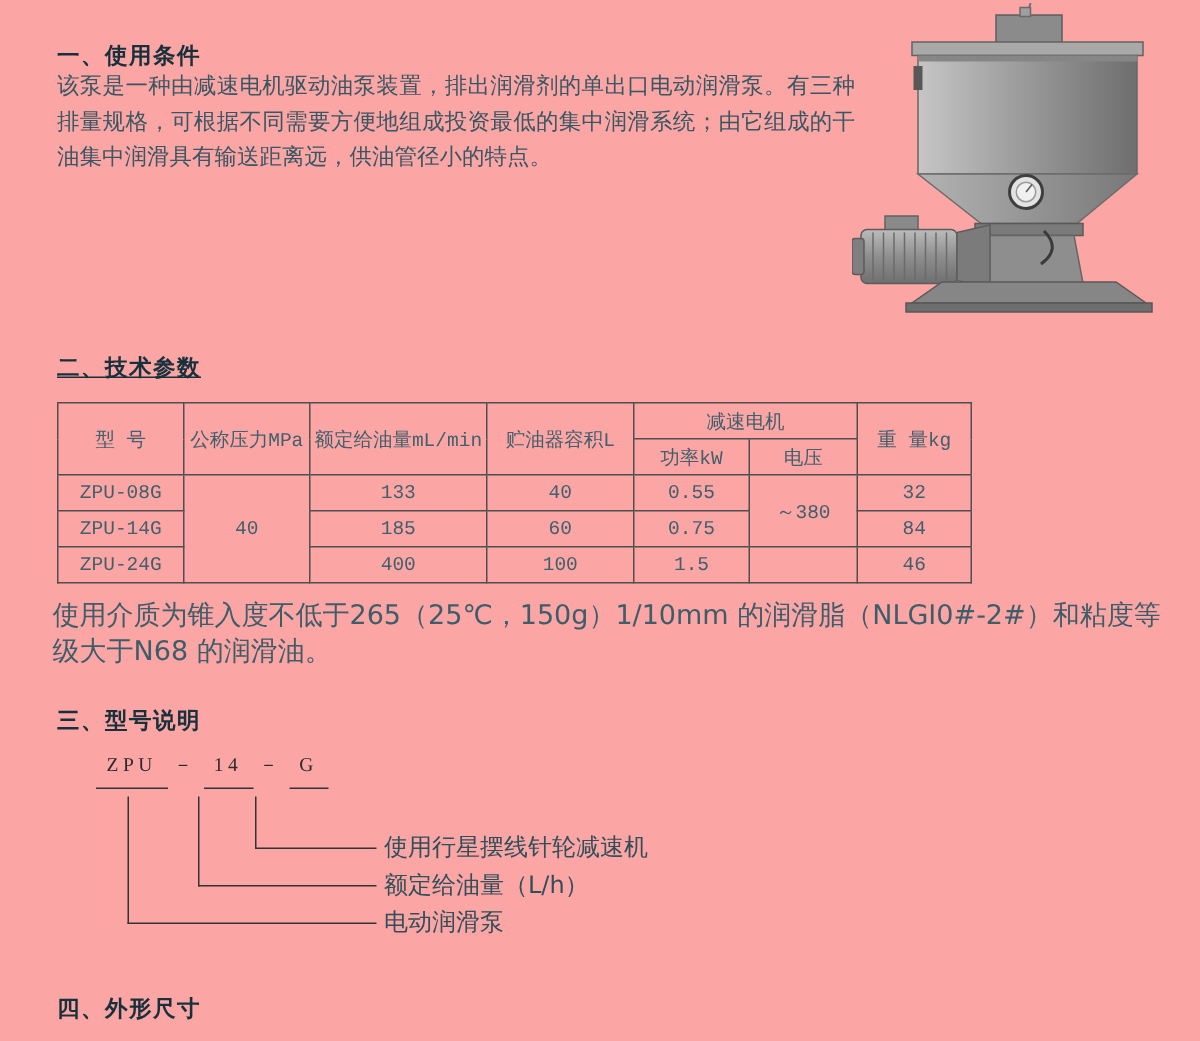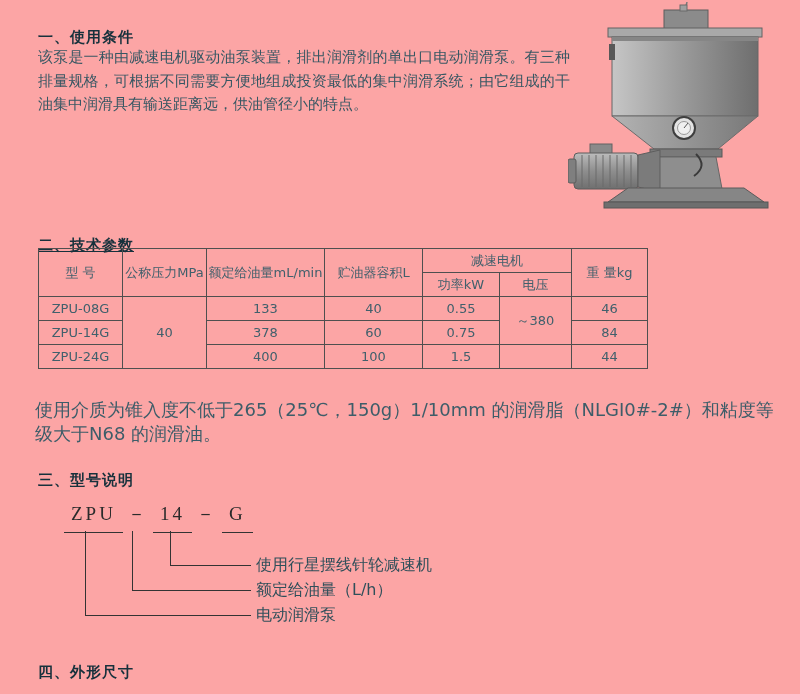--- a/index.html
+++ b/index.html
@@ -4,29 +4,29 @@
 <style>
   html,body{margin:0;padding:0;background:#ffffff;}
   .page{position:relative;width:800px;height:694px;background:#fca5a5;overflow:hidden;
         font-family:"DejaVu Sans",sans-serif;color:#3a5a66;}
   .sec-title{position:absolute;left:38px;font-size:15px;font-weight:bold;color:#17313c;
              letter-spacing:1px;white-space:nowrap;}
   .text-col{position:absolute;left:38px;top:46px;width:532px;}
   .text-col p{margin:0;font-size:15px;line-height:23.5px;text-align:justify;color:#375763;}
   .pump-box{position:absolute;left:568px;top:2px;width:230px;height:208px;}
   
-  .spec-table{position:absolute;left:38px;top:248px;border-collapse:collapse;table-layout:fixed;
-              font-size:13px;color:#41606c;}
+  .spec-table{position:absolute;left:38px;top:268px;border-collapse:collapse;table-layout:fixed;
+              font-size:13px;color:#41606c;font-family:Liberation Mono, monospace;}
   .spec-table th,.spec-table td{border:1px solid #4f4f4f;text-align:center;vertical-align:middle;
               font-weight:normal;padding:0;height:23px;overflow:hidden;white-space:nowrap;}
   
   .note{position:absolute;left:35px;top:398px;width:740px;font-size:18px;color:#3d5d69;}
   
   .model-code{position:absolute;left:64px;top:501px;font-family:"Liberation Serif",serif;
-              font-size:19px;color:#2b2b2b;letter-spacing:3px;white-space:nowrap;}
+              font-size:13px;color:#2b2b2b;letter-spacing:3px;white-space:nowrap;}
   .model-code .tok{display:inline-block;border-bottom:1px solid #333;padding:0 7px 7px 7px;}
   .model-code .dash{display:inline-block;padding:0 4px 7px 4px;}
   .lshape{position:absolute;border-left:1px solid #333;border-bottom:1px solid #333;}
   .model-label{position:absolute;left:256px;font-size:16px;color:#2f4f5a;white-space:nowrap;}
 </style>
 </head>
 <body>
 
 <div class="page">
 
@@ -123,36 +123,36 @@
       </tr>
     </thead>
     <tbody>
       <tr>
         <td>ZPU-08G</td>
         <td rowspan="3">40</td>
         <td>133</td>
         <td>40</td>
         <td>0.55</td>
         <td rowspan="2">～380</td>
-        <td>46</td>
+        <td>32</td>
       </tr>
       <tr>
         <td>ZPU-14G</td>
-        <td>378</td>
+        <td>185</td>
         <td>60</td>
         <td>0.75</td>
         <td>84</td>
       </tr>
       <tr>
         <td>ZPU-24G</td>
         <td>400</td>
         <td>100</td>
         <td>1.5</td>
         <td></td>
-        <td>44</td>
+        <td>46</td>
       </tr>
     </tbody>
   </table>
 
   <div class="note">使用介质为锥入度不低于265（25℃，150g）1/10mm 的润滑脂（NLGI0#-2#）和粘度等级大于N68 的润滑油。</div>
 
   <div class="sec-title" style="top:471px;">三、型号说明</div>
 
   <div class="model-code">
     <span class="tok">ZPU</span><span class="dash">－</span><span class="tok">14</span><span class="dash">－</span><span class="tok">G</span>

